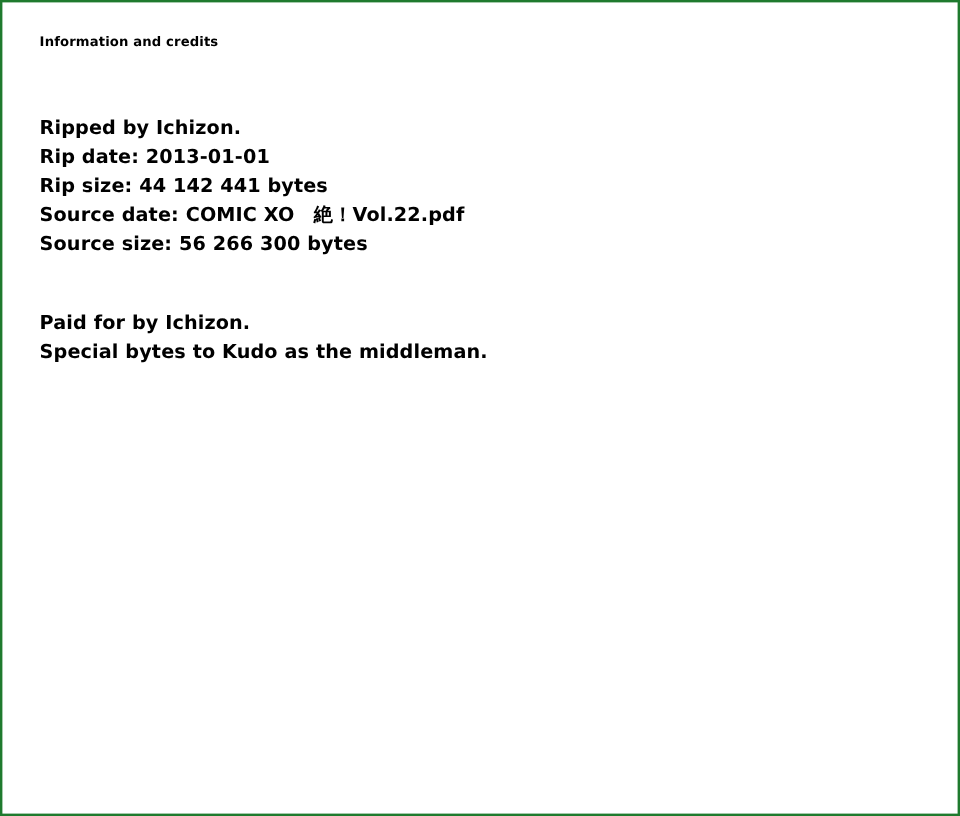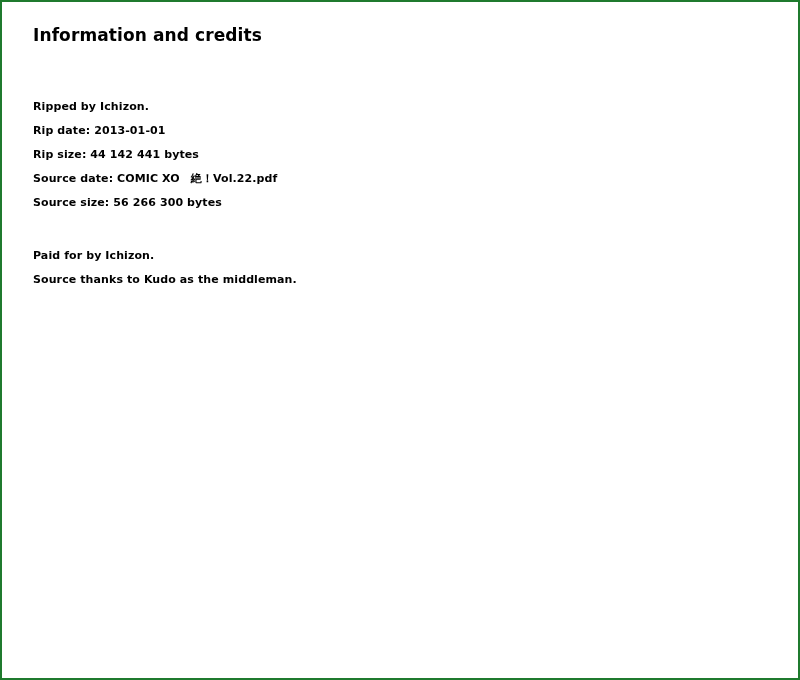--- a/index.html
+++ b/index.html
@@ -21,34 +21,34 @@
     border: 2px solid #1f7a2e;
     overflow: hidden;
   }
   .content {
     position: absolute;
     left: 31px;
     top: 22px;
     right: 20px;
   }
   .heading {
-    font-size: 17px;
+    font-size: 11px;
     font-weight: bold;
     color: #000000;
     line-height: 22px;
     letter-spacing: 0.1px;
   }
   .block {
     margin-top: 49px;
   }
   .block.second {
-    margin-top: 29px;
+    margin-top: 42px;
   }
   .line {
-    font-size: 11px;
+    font-size: 16px;
     font-weight: bold;
     color: #000000;
     line-height: 24px;
     white-space: pre;
     letter-spacing: 0.1px;
   }
 </style>
 </head>
 <body>
 
@@ -60,17 +60,17 @@
     <div class="block">
       <div class="line">Ripped by Ichizon.</div>
       <div class="line">Rip date: 2013-01-01</div>
       <div class="line">Rip size: 44 142 441 bytes</div>
       <div class="line">Source date: COMIC XO　絶！Vol.22.pdf</div>
       <div class="line">Source size: 56 266 300 bytes</div>
     </div>
 
     <div class="block second">
       <div class="line">Paid for by Ichizon.</div>
-      <div class="line">Source thanks to Kudo as the middleman.</div>
+      <div class="line">Special bytes to Kudo as the middleman.</div>
     </div>
 
   </div>
 </div>
 
 </body></html>

